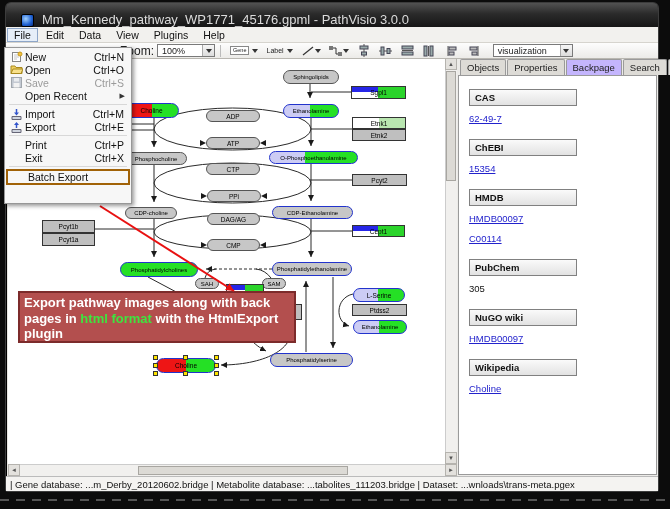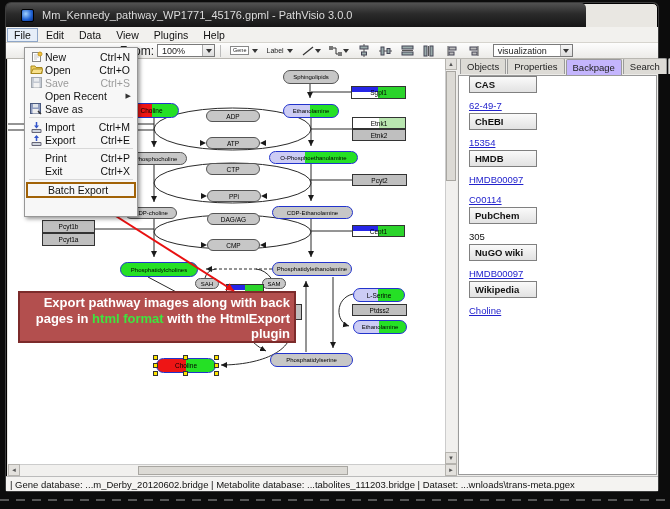--- a/index.html
+++ b/index.html
@@ -1,19 +1,19 @@
 <!DOCTYPE html>
 <html><head>
 <meta charset="utf-8">
 <style>
 *{box-sizing:border-box;margin:0;padding:0}
 body{width:670px;height:509px;background:#0c0c0c;font-family:"Liberation Sans",sans-serif;position:relative;overflow:hidden}
 .screen{position:absolute;inset:0}
 .window{position:absolute;left:6px;top:3px;width:652px;height:488px;background:#e9e7e2;border:1px solid #000;border-radius:5px 5px 2px 2px;box-shadow:0 0 0 1px #3c3c3c}
-.titlebar{position:absolute;left:6px;top:3px;width:580px;height:24px;background:linear-gradient(#525252,#2b2b2b 45%,#161616);border-radius:5px 5px 0 0;color:#dcdcdc;font-size:11px;display:flex;align-items:center;z-index:5}
+.titlebar{position:absolute;left:6px;top:3px;width:652px;height:24px;background:linear-gradient(#525252,#2b2b2b 45%,#161616);border-radius:5px 5px 0 0;color:#dcdcdc;font-size:13px;display:flex;align-items:flex-end;z-index:5}
 .app-icon{width:13px;height:13px;margin:0 8px 0 15px;border-radius:2px;background:radial-gradient(circle at 35% 35%,#9fd0ff,#1d5fd0 60%,#0b2f80);border:1px solid #000}
 .menubar{position:absolute;left:6px;top:27px;width:652px;height:16px;background:#f2f1ee;border-bottom:1px solid #d6d4ce;display:flex;align-items:center;font-size:10.5px;z-index:5}
 .mb-item{padding:1px 7px;margin-left:1px;color:#111}
 .mb-item.active{border:1px solid #8ea6c8;background:#e6eef8;padding:0 6px}
 .toolbar{position:absolute;left:6px;top:43px;width:652px;height:16px;background:linear-gradient(#fdfdfd,#ecebe8);border-bottom:1px solid #b9b7b1;display:flex;align-items:center;font-size:9.5px;z-index:4;color:#222}
 .tb-label{margin-left:114px;font-size:12px}
 .combo{background:#fff;border:1px solid#7a7a7a;height:13px;display:flex;align-items:center;padding-left:4px;font-size:9px;position:relative}
 .combo .carrow{margin-left:auto;width:12px;height:11px;background:linear-gradient(#f6f6f6,#dcdcdc);border-left:1px solid #aaa;display:flex;align-items:center;justify-content:center}
 .tri{width:0;height:0;border-left:3px solid transparent;border-right:3px solid transparent;border-top:4px solid #333}
 .tb-sep{width:1px;height:12px;background:#bbb;margin:0 5px}
@@ -34,38 +34,38 @@
 .n-esplit{background-image:linear-gradient(to right,rgba(0,0,0,0) 0 50%,#2bd42b 50%),linear-gradient(to bottom,#2626e8 0 50%,#fff 50%);border-color:#333}
 .handle{position:absolute;width:5px;height:5px;background:#ffe400;border:1px solid #333;z-index:3}
 .h-nw{left:-4px;top:-4px}.h-n{left:50%;margin-left:-3px;top:-4px}.h-ne{right:-4px;top:-4px}
 .h-w{left:-4px;top:50%;margin-top:-3px}.h-e{right:-4px;top:50%;margin-top:-3px}
 .h-sw{left:-4px;bottom:-4px}.h-s{left:50%;margin-left:-3px;bottom:-4px}.h-se{right:-4px;bottom:-4px}
 .vscroll{position:absolute;left:445px;top:58px;width:12px;height:406px;background:#f1f0ee;border-left:1px solid #ccc;z-index:2}
 .hscroll{position:absolute;left:8px;top:464px;width:449px;height:12px;background:#f1f0ee;border-top:1px solid #ccc;z-index:2}
 .sbtn{position:absolute;width:12px;height:12px;background:#e3e1dd;border:1px solid #b5b3ae;display:flex;align-items:center;justify-content:center;font-size:6px;color:#555}
 .thumb{position:absolute;background:#dcdad5;border:1px solid #a8a6a1}
 .sidebar{position:absolute;left:457px;top:58px;width:201px;height:418px;background:#ecebe8;z-index:3}
-.tabs{display:flex;height:17px;font-size:9.5px;align-items:flex-start;padding-left:3px}
+.tabs{display:flex;height:17px;font-size:9.5px;align-items:center;padding-left:3px}
 .tab{padding:2px 6px 2px;background:#dddbd6;border:1px solid #9a9a9a;border-bottom:none;border-radius:2px 2px 0 0;margin-right:1px;color:#222}
 .tab.active{background:#c4b5fd;position:relative;top:1px;padding-bottom:3px}
 .panel{position:absolute;top:17px;left:1px;right:1px;bottom:1px;background:#fff;border:1px solid #9a9a9a;overflow:hidden;padding-left:10px}
 .xref-heading{color:#2574c4;font-weight:bold;font-size:11px;margin-top:20px}
-.sec-header{width:68px;border:1px solid #808080;background:linear-gradient(#fafafa,#e2e2e2);font-weight:bold;font-size:9.5px;padding:2px 5px;margin-top:0;color:#111}
+.sec-header{width:108px;border:1px solid #808080;background:linear-gradient(#fafafa,#e2e2e2);font-weight:bold;font-size:9.5px;padding:2px 5px;margin-top:13px;color:#111}
 .sec-link{display:inline-block;font-size:9.5px;font-weight:normal;color:#2222cc;text-decoration:underline;margin-top:7px}
 .sec-value{display:inline-block;font-size:9.5px;color:#111;margin-top:7px}
 .statusbar{position:absolute;left:6px;top:476px;width:652px;height:15px;background:#f4f3f1;border-top:1px solid #bbb;font-size:9.5px;display:flex;align-items:center;padding-left:4px;color:#111;z-index:5;white-space:nowrap;overflow:hidden}
-.popup{position:absolute;left:24px;top:47px;width:114px;background:#f7f7f7;border:1px solid #979797;box-shadow:2px 2px 4px rgba(0,0,0,.4);z-index:70;padding:2px 0;font-size:10.5px;color:#111}
+.popup{position:absolute;left:4px;top:47px;width:128px;background:#f7f7f7;border:1px solid #979797;box-shadow:2px 2px 4px rgba(0,0,0,.4);z-index:70;padding:2px 0;font-size:10.5px;color:#111}
 .mi{display:flex;align-items:center;height:13px;padding:0 4px 0 2px;position:relative}
 .mi .ic{width:18px;display:flex;justify-content:center;align-items:center}
 .mi .sc{margin-left:auto;padding-right:3px}
 .mi.disabled{color:#9b9b9b}
 .mi.highlighted{border:2px solid #a16207;height:16px;margin:1px 1px 16px}
 .msep{height:1px;background:#d8d8d8;margin:2px 4px}
 .subarr{margin-left:auto;font-size:7px;color:#333;padding-right:2px}
-.callout{position:absolute;left:18px;top:291px;width:278px;height:52px;background:#b34f4e;border:2px solid #7c2b2b;z-index:55;color:#fff;font-weight:bold;font-size:13px;text-align:right;line-height:1.2;padding:2px 4px}
+.callout{position:absolute;left:18px;top:291px;width:278px;height:52px;background:#b34f4e;border:2px solid #7c2b2b;z-index:55;color:#fff;font-weight:bold;font-size:13px;text-align:left;line-height:1.2;padding:2px 4px}
 .callout .hl{color:#3fe43f}
 .overlay-svg{position:absolute;left:0;top:0;z-index:60;pointer-events:none}
 .dashes{position:absolute;left:0;top:499px;width:670px;height:2px;background:repeating-linear-gradient(90deg,#565656 0 9px,transparent 9px 16px)}
 </style>
 </head>
 <body>
 
 <div class="screen">
   <div class="window"></div>
 
@@ -395,31 +395,20 @@
           </svg>
         </span>
         <span>Save</span>
         <span class="sc">Ctrl+S</span>
       </div>
       <div class="mi">
         <span class="ic"></span>
         <span>Open Recent</span>
         <span class="subarr">▶</span>
       </div>
-      <div class="mi">
-        <span class="ic">
-          <svg width="12" height="12">
-            <rect x="0.5" y="0.5" width="10" height="10" fill="#8e9cc0" stroke="#4a5a80"></rect>
-            <rect x="3" y="1" width="5" height="3.5" fill="#dfe4ea"></rect>
-            <rect x="2.5" y="6" width="6" height="4.5" fill="#eee"></rect>
-            <path d="M8 8 l3 3" stroke="#333" stroke-width="1.5"></path>
-          </svg>
-        </span>
-        <span>Save as</span>
-      </div>
       <div class="msep"></div>
       <div class="mi">
         <span class="ic">
           <svg width="11" height="12">
             <path d="M5.5 1 V6" stroke="#3355cc" stroke-width="1.5" fill="none"></path>
             <path d="M3 4.5 L5.5 7.5 L8 4.5 z" fill="#3355cc"></path>
             <path d="M1 8.5 h9 v3 h-9 z" fill="#cfd4de" stroke="#667"></path>
           </svg>
         </span>
         <span>Import</span>

